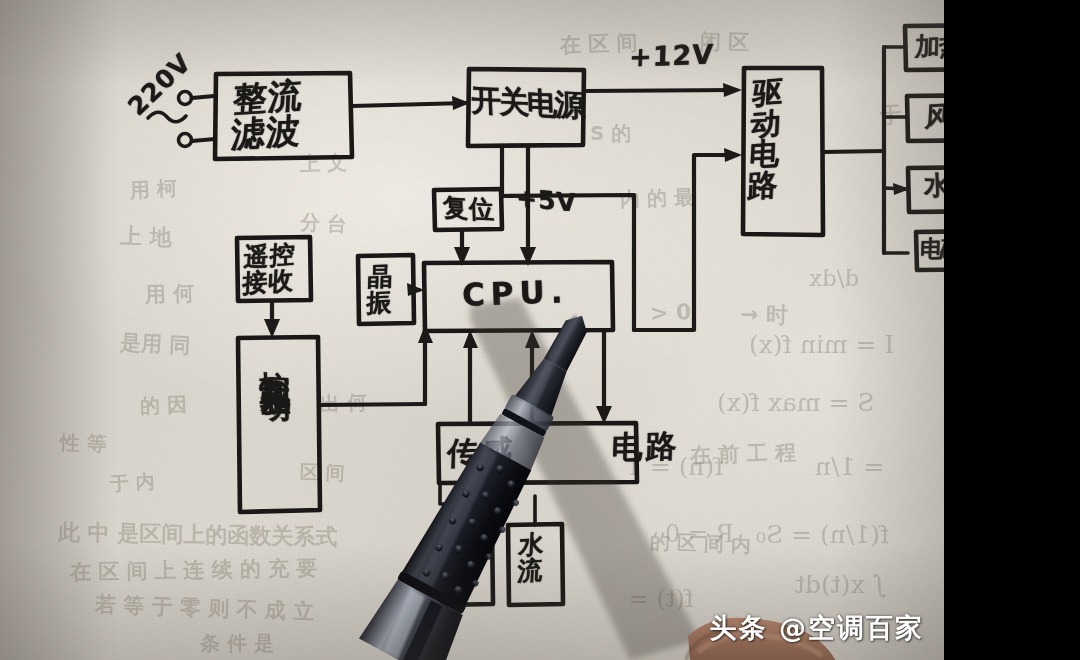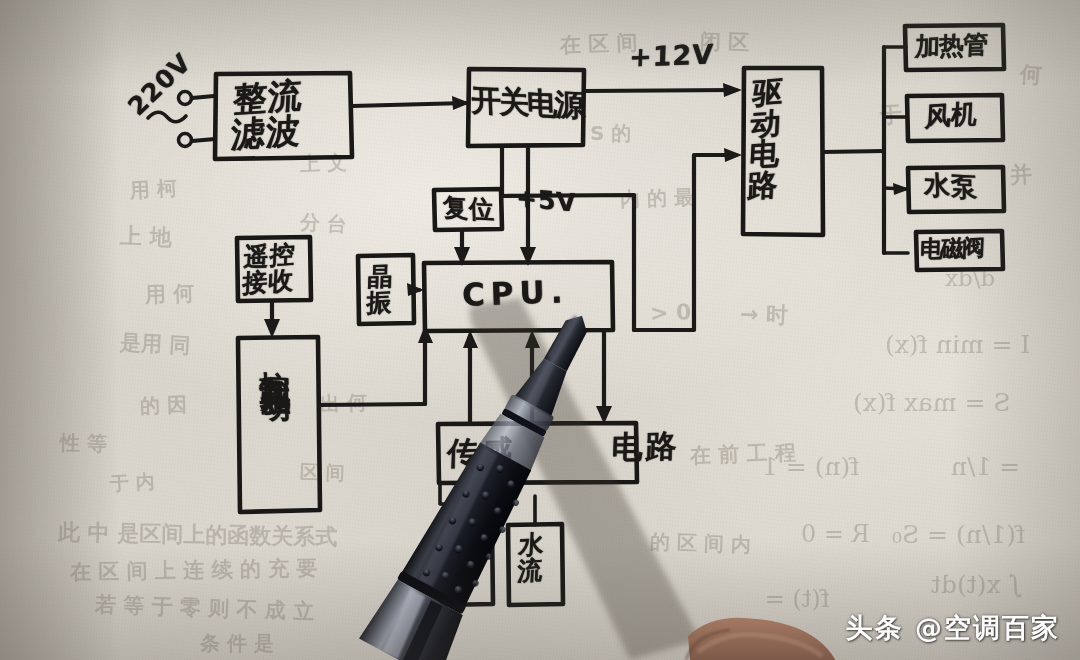--- a/index.html
+++ b/index.html
@@ -1,21 +1,21 @@
 <!DOCTYPE html>
 <html><head>
 <meta charset="utf-8">
 <title>Handwritten Block Diagram Photo</title>
 <style>
   html,body{margin:0;padding:0;background:#000;}
   body{font-family:"Liberation Sans",sans-serif;}
 
   #stage{
     position:relative;
-    width:1080px;height:660px;
+    width:944px;height:660px;
     overflow:hidden;
     background:#d7d2c9;
   }
 
   
   .paper{
     position:absolute;inset:0;
     background:
       radial-gradient(ellipse 70% 55% at 42% 30%, rgba(255,253,248,.55) 0%, rgba(255,253,248,0) 62%),
       radial-gradient(ellipse 60% 70% at 88% 55%, rgba(247,244,236,.45) 0%, rgba(247,244,236,0) 65%),

